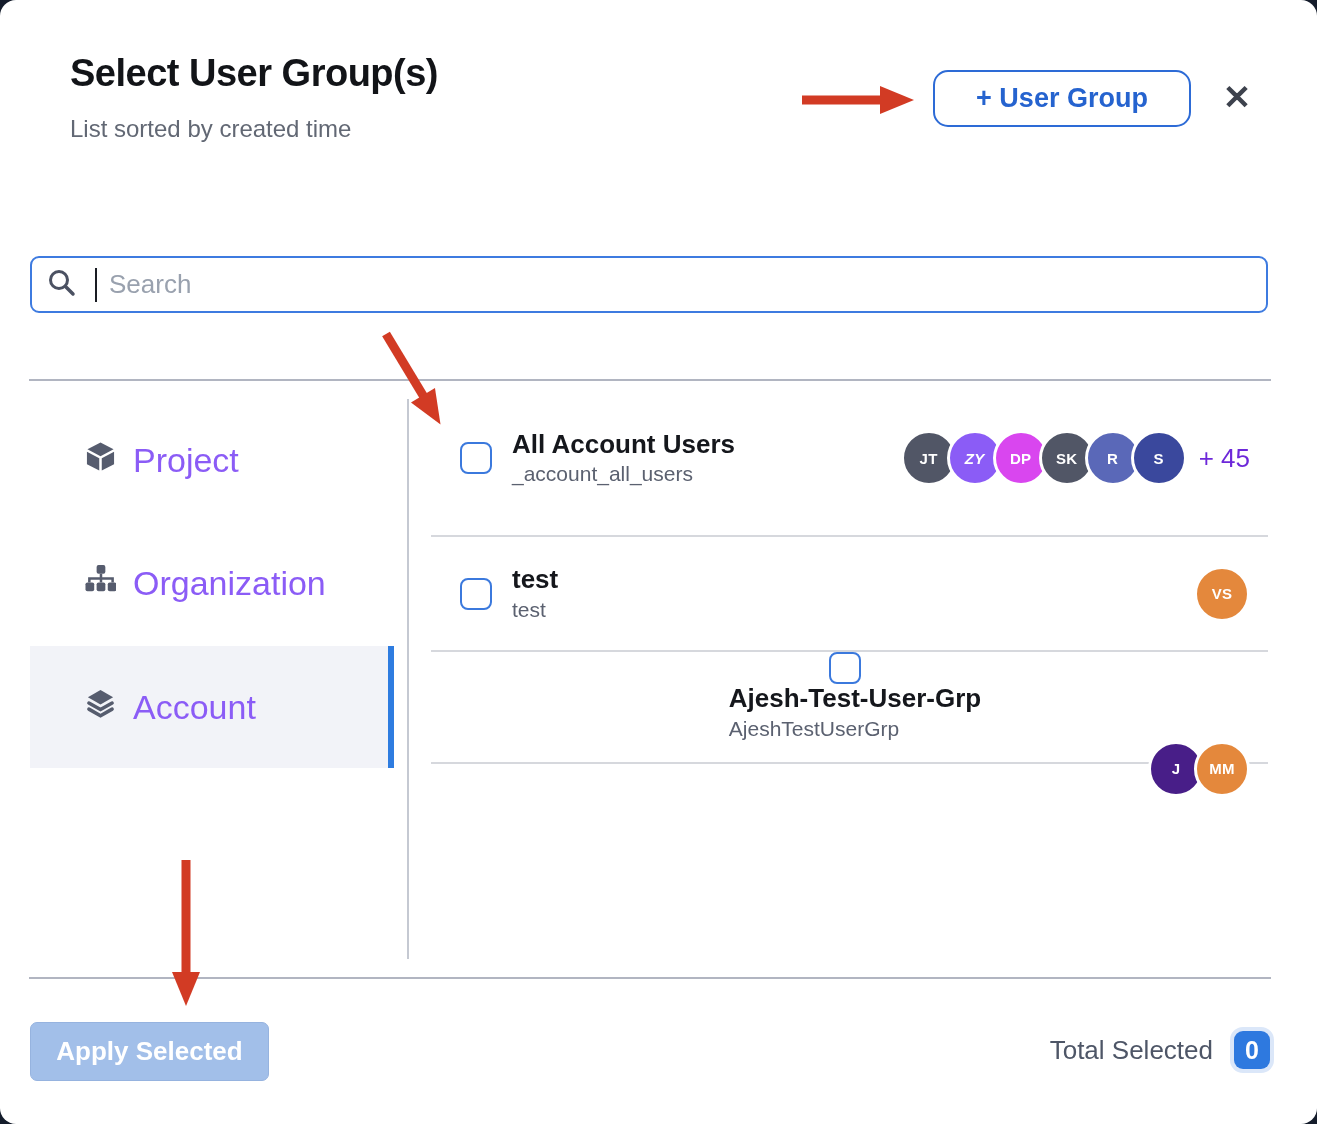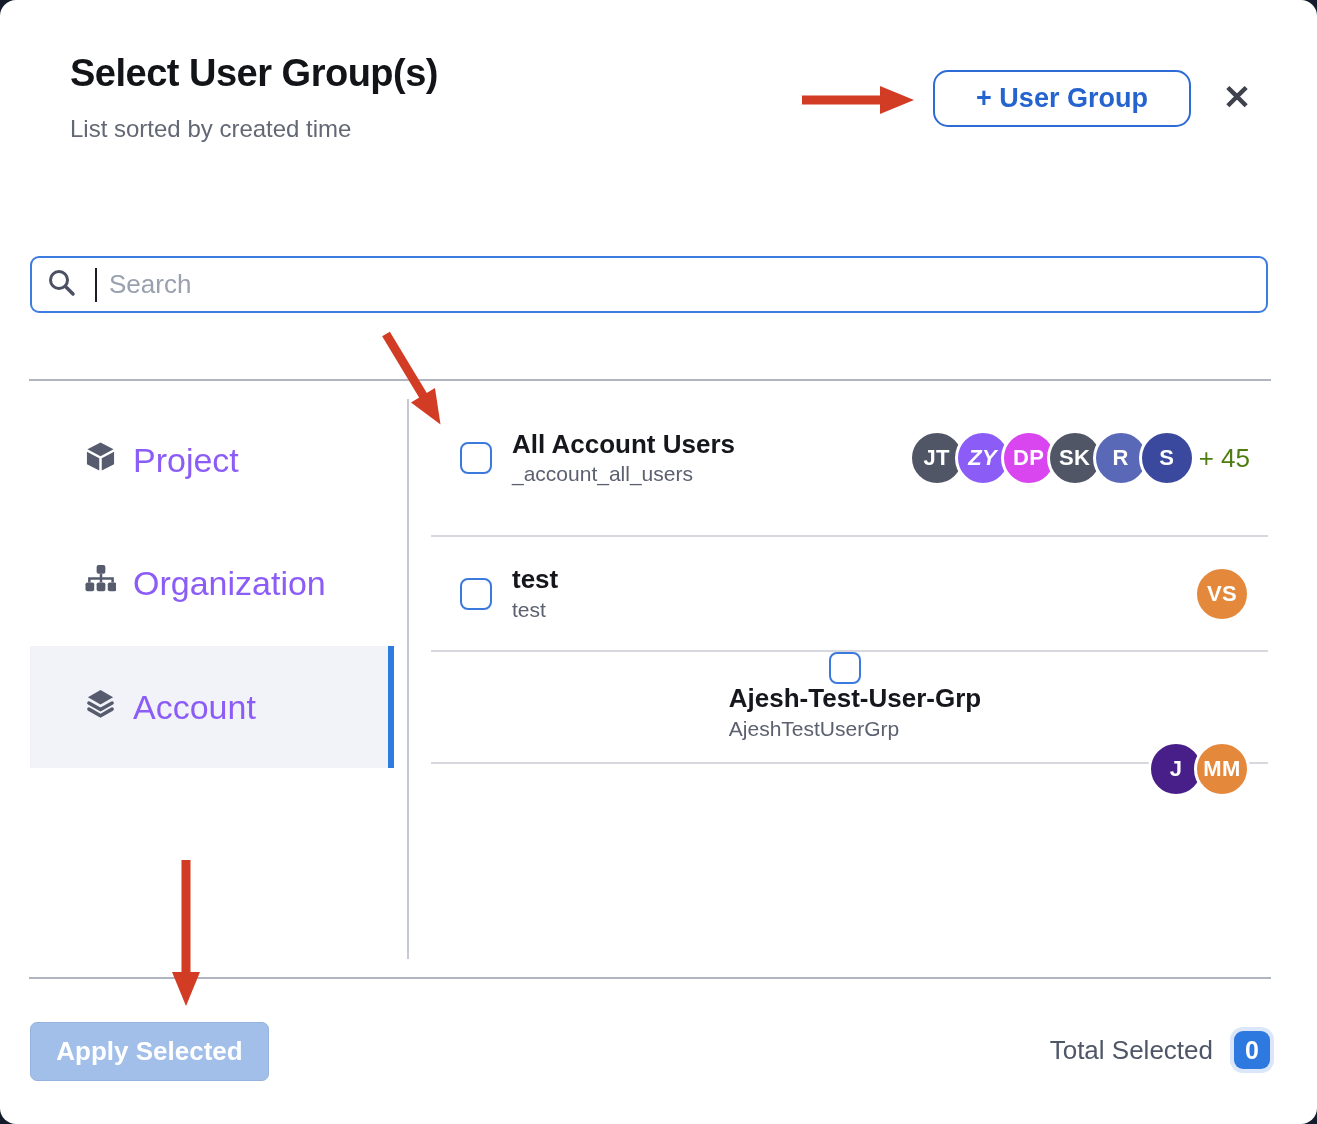--- a/index.html
+++ b/index.html
@@ -44,23 +44,23 @@
   .row-0 { height:156px; } .row-1 { height:115px; } .row-2 { height:112px;flex-direction:column; }
   .checkbox { width:28px; height:28px; border:2.5px solid #3b79dd; border-radius:8px; background:#fff;
               margin-right:20px; flex-shrink:0; cursor:pointer; }
   .gtext { display:flex; flex-direction:column; gap:3px; }
   .gname { font-size:26px; font-weight:bold; color:#15171c; line-height:1.15; }
   .gid { font-size:21px; color:#5b6170; }
   .avatars { margin-left:auto; display:flex; align-items:center; }
   .stack { display:flex; align-items:center; }
   .avatar { width:50px; height:50px; border-radius:50%; border:3px solid #ffffff; margin-left:-10px;
             display:flex; align-items:center; justify-content:center; color:#fff; font-weight:bold;
-            font-size:22px; letter-spacing:0.3px; box-sizing:content-box; }
+            font-size:15px; letter-spacing:0.3px; box-sizing:content-box; }
   .avatar:first-child { margin-left:0; }
-  .overflow { font-size:26px; color:#4d7c0f; margin-left:4px; font-weight:500; }
+  .overflow { font-size:26px; color:#6d28d9; margin-left:12px; font-weight:500; }
   .overflow:empty { display:none; margin-left:0; }
 
   
   .apply-btn { position:absolute; left:30px; top:1022px; width:239px; height:59px; box-sizing:border-box;
                background:#a2bfe9; border:1px solid #96b3df; border-radius:7px; color:#ffffff;
                font-size:26px; font-weight:bold; display:flex; align-items:center; justify-content:center; cursor:pointer; }
   .total-wrap { position:absolute; right:47px; top:1031px; display:flex; align-items:center; gap:21px; }
   .total-label { font-size:26px; color:#4e5667; }
   .total-badge { width:36px; height:38px; background:#2e79df; border-radius:9px; color:#fff; font-size:25px;
                  font-weight:bold; display:flex; align-items:center; justify-content:center;

